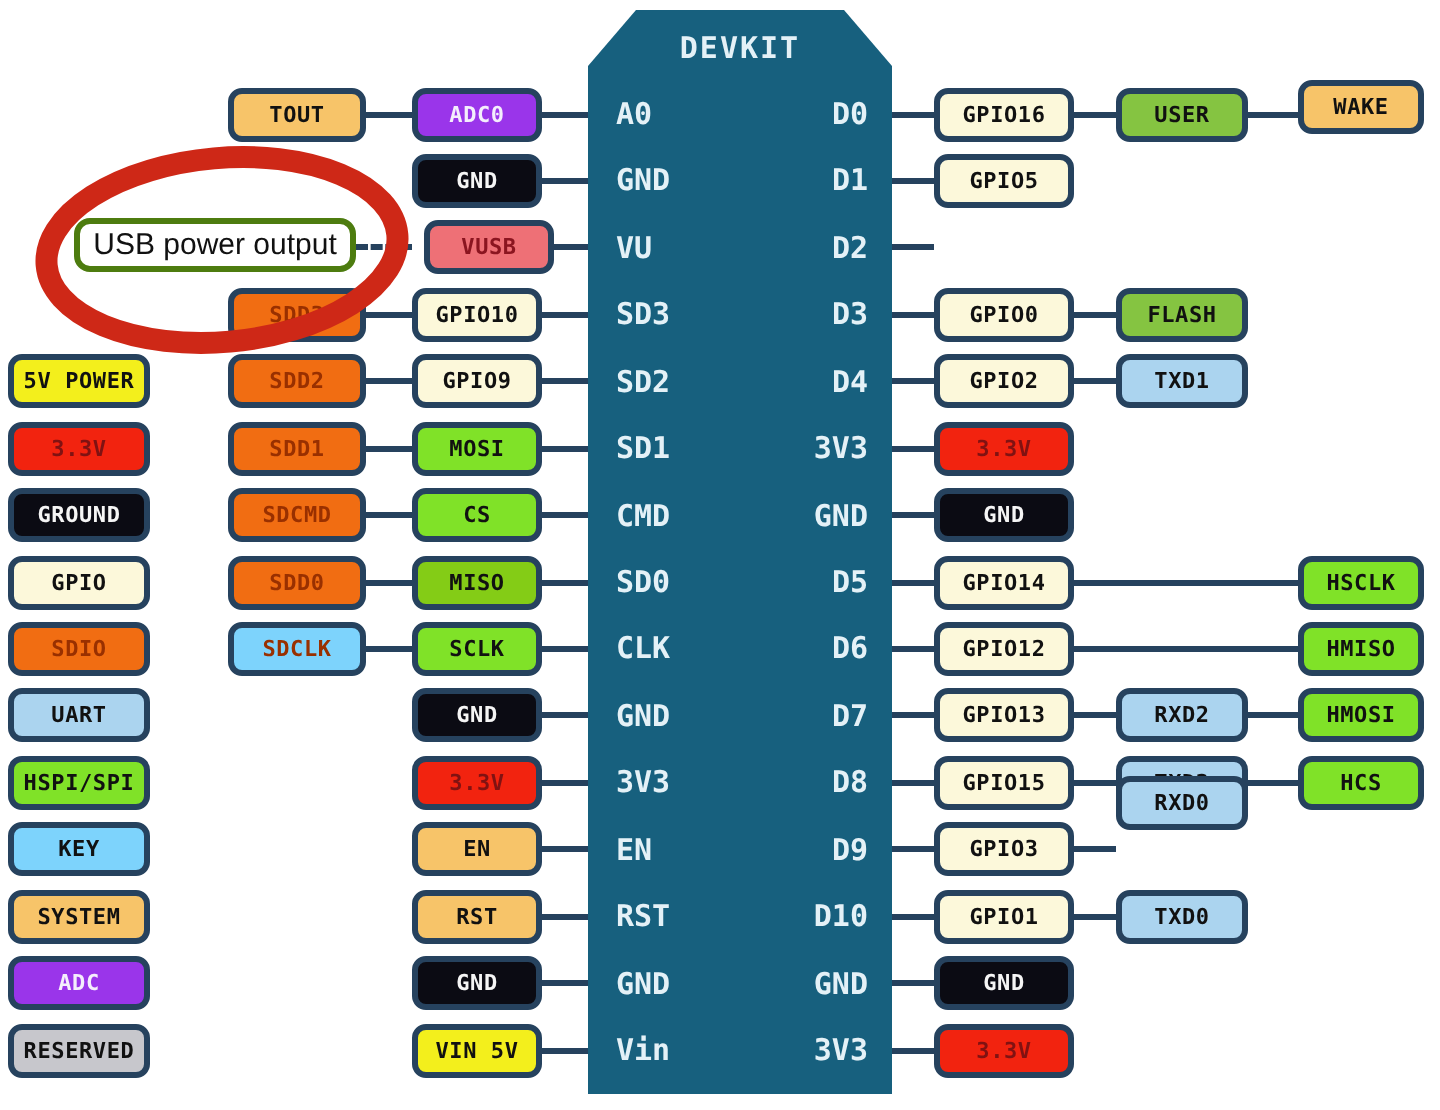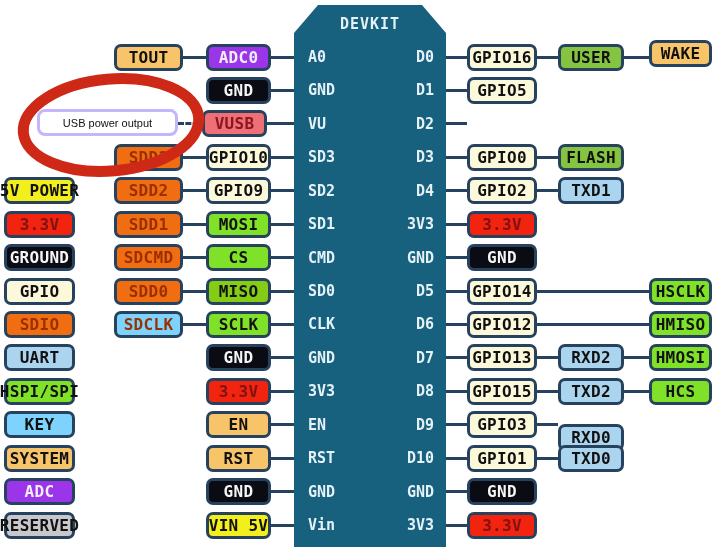--- a/index.html
+++ b/index.html
@@ -3,40 +3,40 @@
 <meta charset="utf-8">
 <style>
   html,body{margin:0;padding:0;background:#ffffff;}
   #stage{
     position:relative;width:720px;height:555px;background:#ffffff;overflow:hidden;
     font-family:"DejaVu Sans Mono","Liberation Mono",monospace;
   }
   .box{
     position:absolute;height:21px;border:3px solid #26425e;border-radius:7px;
     display:flex;align-items:center;justify-content:center;
-    font-size:16px;font-weight:bold;letter-spacing:0.3px;white-space:nowrap;
+    font-size:11px;font-weight:bold;letter-spacing:0.3px;white-space:nowrap;
     z-index:3;box-sizing:content-box;
   }
   .hline{position:absolute;height:3px;background:#26425e;z-index:1;}
   .hline.dashed{background:none;border-top:3px dashed #26425e;height:0;}
   #board-wrap{position:absolute;left:294px;top:5px;width:152px;height:542px;z-index:2;}
   #board-svg{position:absolute;left:0;top:0;}
   .pin-label{
     position:absolute;font-size:15px;font-weight:bold;color:#e4f1f7;
     line-height:18px;z-index:3;white-space:nowrap;
   }
   #board-title{
     position:absolute;top:10px;left:0;width:100%;text-align:center;
     font-size:15px;font-weight:bold;color:#e4f1f7;letter-spacing:1px;z-index:3;
   }
   #callout{
     position:absolute;left:37px;top:109px;width:135px;height:21px;
-    background:#ffffff;border:3px solid #c4b5fd;border-radius:8px;
+    background:#ffffff;border:3px solid #4d7c0f;border-radius:8px;
     display:flex;align-items:center;justify-content:center;
-    font-family:"Liberation Sans",sans-serif;font-size:11px;color:#111111;
+    font-family:"Liberation Sans",sans-serif;font-size:15px;color:#111111;
     white-space:nowrap;z-index:4;box-sizing:content-box;
   }
   #ellipse-svg{position:absolute;left:12px;top:68px;z-index:10;pointer-events:none;}
 </style>
 </head>
 <body>
 
 <div id="stage">
 
   <div id="board-wrap">
@@ -99,21 +99,21 @@
     <div class="box" style="left: 467px; top: 43.5px; width: 64px; background: rgb(252, 248, 218); color: rgb(17, 17, 17);">GPIO16</div>
     <div class="box" style="left: 558px; top: 43.5px; width: 60px; background: rgb(133, 196, 65); color: rgb(17, 17, 17);">USER</div>
     <div class="box" style="left: 649px; top: 40px; width: 57px; background: rgb(247, 196, 105); color: rgb(17, 17, 17);">WAKE</div>
     <div class="hline" style="left: 265px; width: 31px; top: 88.93px;"></div>
     <div class="hline" style="left: 444px; width: 23px; top: 88.93px;"></div>
     <div class="box" style="left: 206px; top: 76.93px; width: 59px; background: rgb(11, 11, 19); color: rgb(245, 245, 245);">GND</div>
     <div class="box" style="left: 467px; top: 76.93px; width: 64px; background: rgb(252, 248, 218); color: rgb(17, 17, 17);">GPIO5</div>
     <div class="hline dashed" style="left: 178px; width: 28px; top: 122.36px;"></div>
     <div class="hline" style="left: 265px; width: 31px; top: 122.36px;"></div>
     <div class="hline" style="left: 444px; width: 23px; top: 122.36px;"></div>
-    <div class="box" style="left: 202px; top: 110.36px; width: 59px; background: rgb(238, 112, 118); color: rgb(139, 21, 32);">VUSB</div>
+    <div class="box" style="left: 212px; top: 110.36px; width: 59px; background: rgb(238, 112, 118); color: rgb(139, 21, 32);">VUSB</div>
     <div class="hline" style="left: 177px; width: 29px; top: 155.79px;"></div>
     <div class="hline" style="left: 265px; width: 31px; top: 155.79px;"></div>
     <div class="hline" style="left: 444px; width: 23px; top: 155.79px;"></div>
     <div class="hline" style="left: 531px; width: 27px; top: 155.79px;"></div>
     <div class="box" style="left: 114px; top: 143.79px; width: 63px; background: rgb(241, 109, 18); color: rgb(153, 48, 0);">SDD3</div>
     <div class="box" style="left: 206px; top: 143.79px; width: 59px; background: rgb(252, 248, 218); color: rgb(17, 17, 17);">GPIO10</div>
     <div class="box" style="left: 467px; top: 143.79px; width: 64px; background: rgb(252, 248, 218); color: rgb(17, 17, 17);">GPIO0</div>
     <div class="box" style="left: 558px; top: 143.79px; width: 60px; background: rgb(133, 196, 65); color: rgb(17, 17, 17);">FLASH</div>
     <div class="hline" style="left: 177px; width: 29px; top: 189.22px;"></div>
     <div class="hline" style="left: 265px; width: 31px; top: 189.22px;"></div>
@@ -165,21 +165,21 @@
     <div class="hline" style="left: 618px; width: 31px; top: 389.8px;"></div>
     <div class="box" style="left: 206px; top: 377.8px; width: 59px; background: rgb(242, 35, 15); color: rgb(128, 18, 18);">3.3V</div>
     <div class="box" style="left: 467px; top: 377.8px; width: 64px; background: rgb(252, 248, 218); color: rgb(17, 17, 17);">GPIO15</div>
     <div class="box" style="left: 558px; top: 377.8px; width: 60px; background: rgb(171, 212, 239); color: rgb(17, 17, 17);">TXD2</div>
     <div class="box" style="left: 649px; top: 377.8px; width: 57px; background: rgb(128, 226, 40); color: rgb(17, 17, 17);">HCS</div>
     <div class="hline" style="left: 265px; width: 31px; top: 423.23px;"></div>
     <div class="hline" style="left: 444px; width: 23px; top: 423.23px;"></div>
     <div class="hline" style="left: 531px; width: 27px; top: 423.23px;"></div>
     <div class="box" style="left: 206px; top: 411.23px; width: 59px; background: rgb(247, 196, 105); color: rgb(17, 17, 17);">EN</div>
     <div class="box" style="left: 467px; top: 411.23px; width: 64px; background: rgb(252, 248, 218); color: rgb(17, 17, 17);">GPIO3</div>
-    <div class="box" style="left: 558px; top: 424px; width: 60px; background: rgb(171, 212, 239); color: rgb(17, 17, 17);">RXD0</div>
+    <div class="box" style="left: 558px; top: 388px; width: 60px; background: rgb(171, 212, 239); color: rgb(17, 17, 17);">RXD0</div>
     <div class="hline" style="left: 265px; width: 31px; top: 456.66px;"></div>
     <div class="hline" style="left: 444px; width: 23px; top: 456.66px;"></div>
     <div class="hline" style="left: 531px; width: 27px; top: 456.66px;"></div>
     <div class="box" style="left: 206px; top: 444.66px; width: 59px; background: rgb(247, 196, 105); color: rgb(17, 17, 17);">RST</div>
     <div class="box" style="left: 467px; top: 444.66px; width: 64px; background: rgb(252, 248, 218); color: rgb(17, 17, 17);">GPIO1</div>
     <div class="box" style="left: 558px; top: 444.66px; width: 60px; background: rgb(171, 212, 239); color: rgb(17, 17, 17);">TXD0</div>
     <div class="hline" style="left: 265px; width: 31px; top: 490.09px;"></div>
     <div class="hline" style="left: 444px; width: 23px; top: 490.09px;"></div>
     <div class="box" style="left: 206px; top: 478.09px; width: 59px; background: rgb(11, 11, 19); color: rgb(245, 245, 245);">GND</div>
     <div class="box" style="left: 467px; top: 478.09px; width: 64px; background: rgb(11, 11, 19); color: rgb(245, 245, 245);">GND</div>

